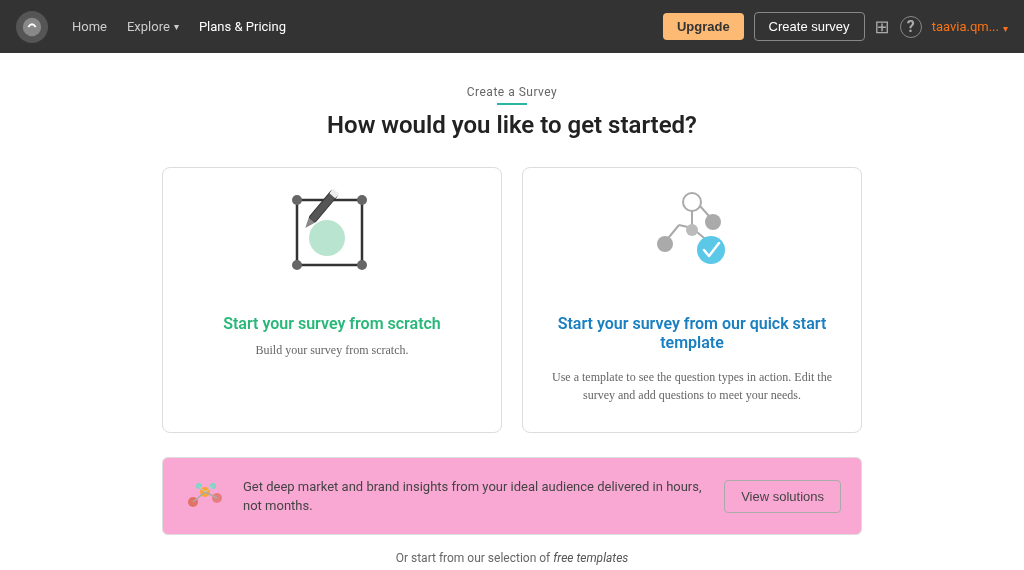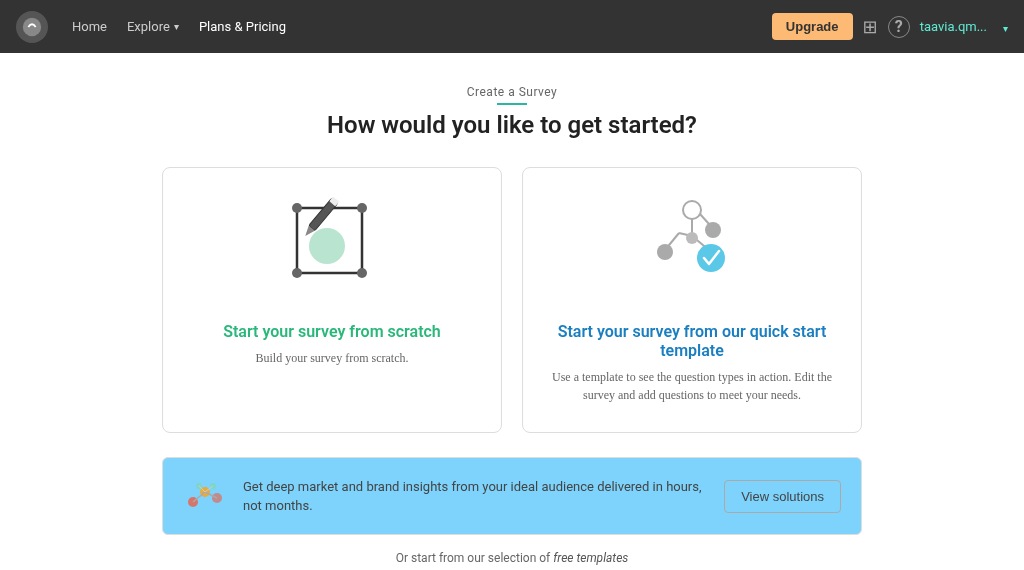--- a/index.html
+++ b/index.html
@@ -49,24 +49,24 @@
       border-radius: 4px;
       padding: 6px 14px;
       cursor: pointer;
     }
     .nav-icon {
       color: #aaa;
       font-size: 18px;
       cursor: pointer;
     }
     .nav-user {
-      color: #5eead4;
-      font-size: 13px;
-      cursor: pointer;
-      display: flex; align-items: flex-end; gap: 16px;
+      color: #f97316;
+      font-size: 13px;
+      cursor: pointer;
+      display: flex; align-items: flex-end; gap: 4px;
     }
 
     
     .main-content {
       background: #fff;
       min-height: calc(570px - 44px);
       display: flex;
       flex-direction: column;
       align-items: center;
       padding: 32px 20px 20px;
@@ -102,21 +102,21 @@
       gap: 20px;
       width: 100%;
       max-width: 700px;
       margin-bottom: 24px;
     }
     .card {
       flex: 1;
       background: #fff;
       border: 1px solid #ddd;
       border-radius: 8px;
-      padding: 20px 24px 28px;
+      padding: 12px 24px 28px;
       display: flex;
       flex-direction: column;
       align-items: center;
       cursor: pointer;
       transition: box-shadow 0.2s;
     }
 
     .card-icon { margin-bottom: 20px; }
 
     .card-title-scratch {
@@ -124,36 +124,36 @@
       font-weight: 600;
       color: #2ab87a;
       text-align: center;
       margin-bottom: 8px;
     }
     .card-title-template {
       font-size: 16px;
       font-weight: 600;
       color: #1a7fc1;
       text-align: center;
-      margin-bottom: 8px;
+      margin-bottom: 16px;
     }
     .card-desc {
       font-size: 12px;
       color: #666;
       text-align: center;
       line-height: 1.5;
       font-family: Liberation Serif, serif;
     }
 
     
     .bottom-banner {
       display: flex;
       align-items: center;
       gap: 16px;
-      background: #7dd3fc;
+      background: #f9a8d4;
       border: 1px solid #ddd;
       border-radius: 6px;
       padding: 14px 20px;
       width: 100%;
       max-width: 700px;
       margin-bottom: 16px;
     }
     .banner-icon { flex-shrink: 0; }
     .banner-text {
       flex: 1;
@@ -201,20 +201,21 @@
   <div class="nav-links">
     <span class="nav-link">Home</span>
     <span class="nav-link">
       <span>Explore</span>
       <span style="font-size:10px;">▾</span>
     </span>
     <span class="nav-link active">Plans &amp; Pricing</span>
   </div>
   <div class="nav-right">
     <button class="btn-upgrade">Upgrade</button>
+    <button class="btn-create-survey">Create survey</button>
     <span class="nav-icon">⊞</span>
     <span class="nav-icon" style="font-size:16px; border:1px solid #888; border-radius:50%; width:22px; height:22px; display:inline-flex; align-items:center; justify-content:center; font-weight:bold;">?</span>
     <span class="nav-user">
       <span>taavia.qm...</span>
       <span style="font-size:10px;">▾</span>
     </span>
   </div>
 </nav>
 
 <div class="main-content">

